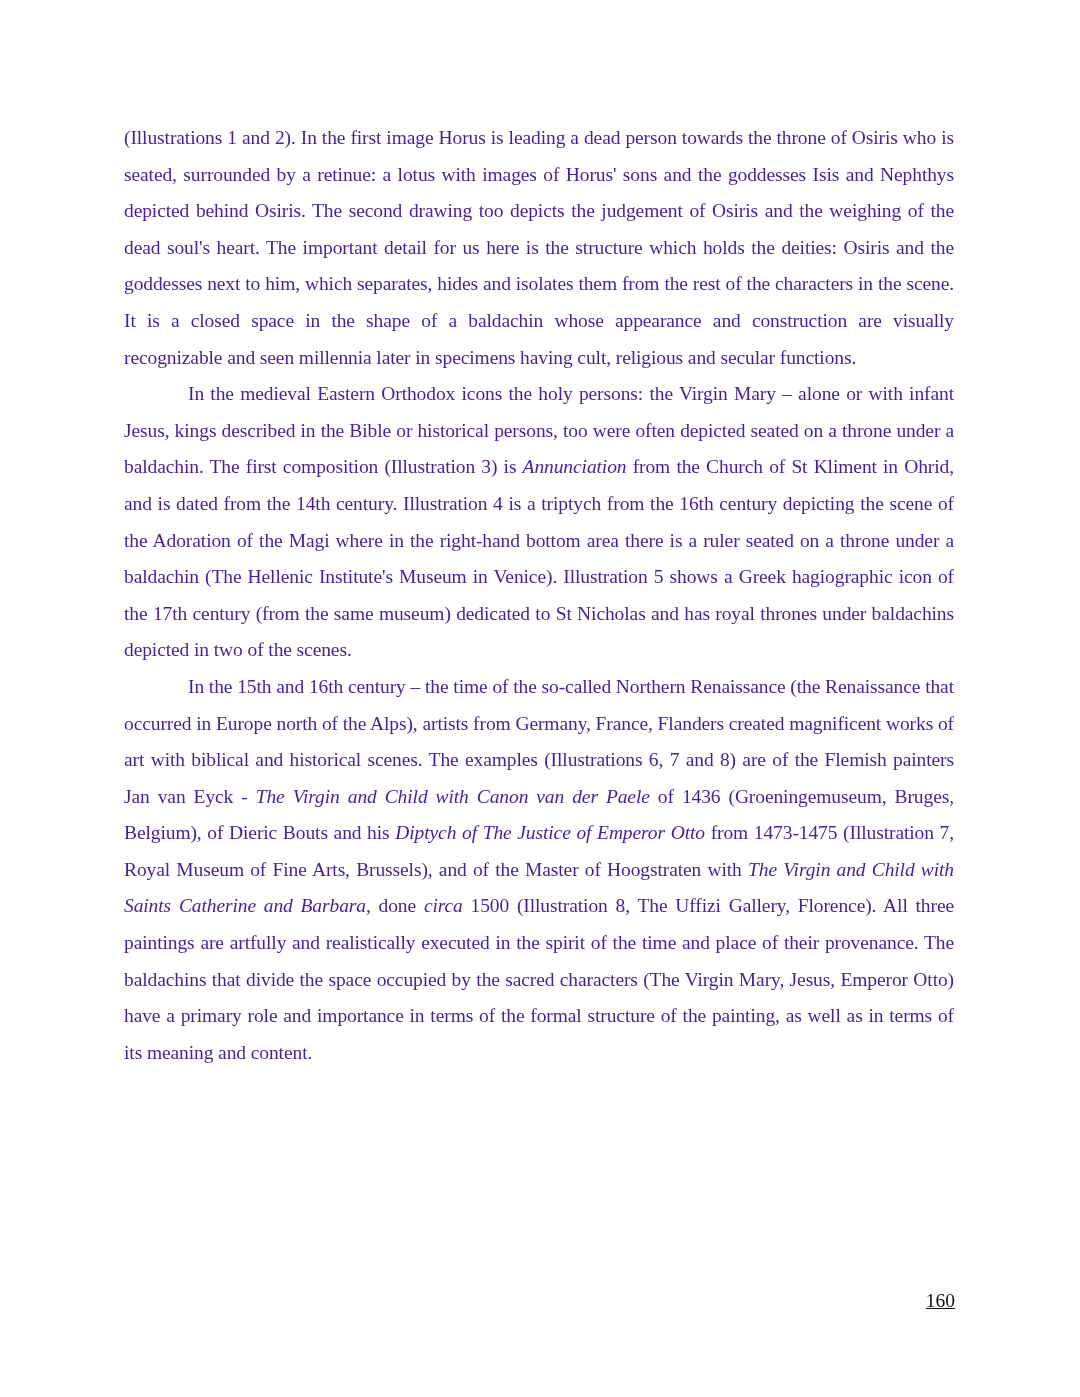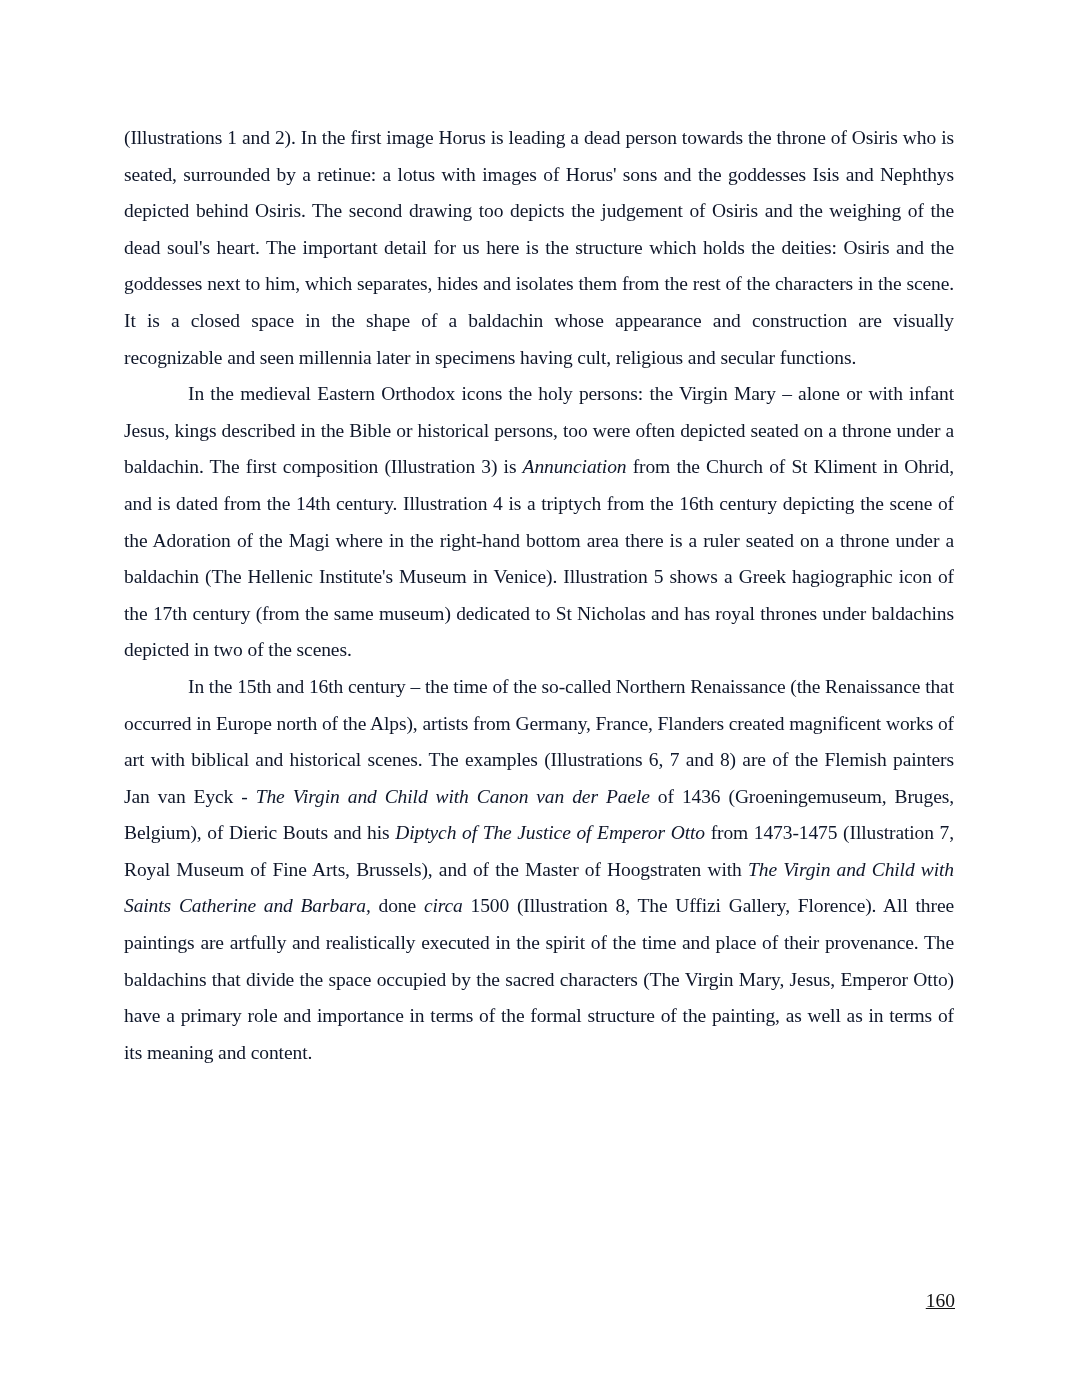--- a/index.html
+++ b/index.html
@@ -21,21 +21,21 @@
     background: #ffffff;
   }
   .text-block {
     position: absolute;
     left: 124px;
     top: 120px;
     width: 830px;
     font-family: "Liberation Serif", serif;
     font-size: 19.5px;
     line-height: 36.6px;
-    color: #0f172a;
+    color: #4c1d95;
     text-align: justify;
     letter-spacing: -0.1px;
   }
   .para {
     margin: 0;
     padding: 0;
   }
   .para.indent {
     text-indent: 64px;
   }

